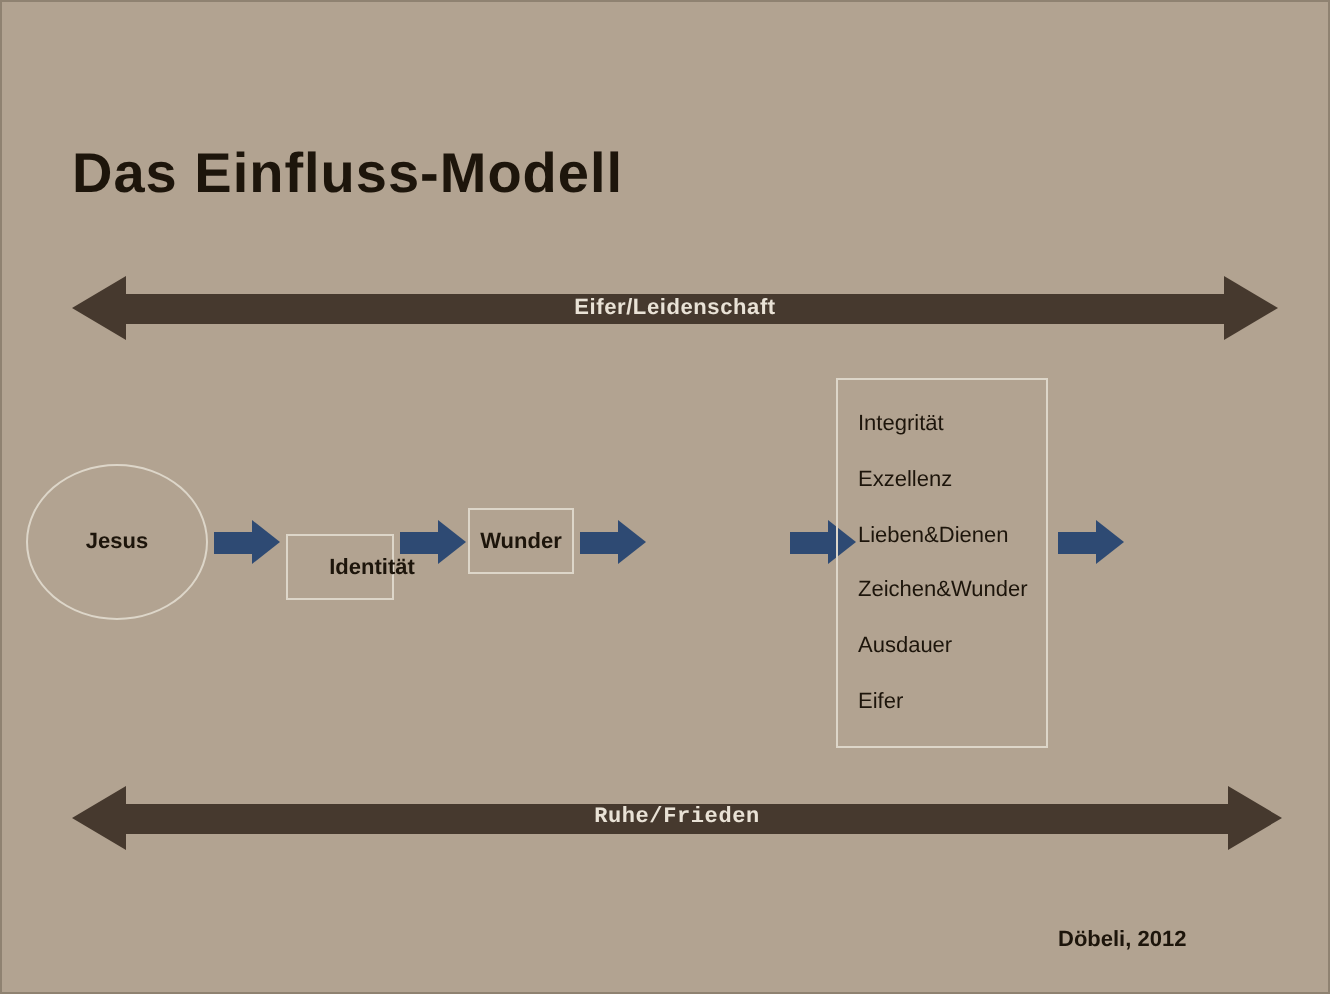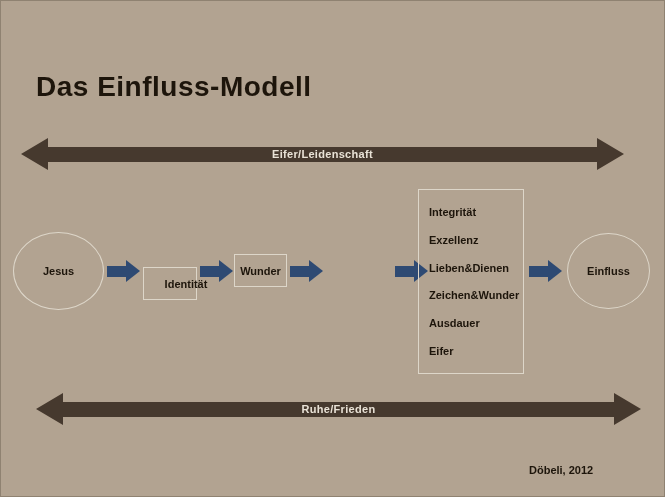--- a/index.html
+++ b/index.html
@@ -68,37 +68,37 @@
     color: var(--text-dark, #1d150b);
   }
   
   .list-box {
     position:absolute;
     border:1px solid var(--border-light, #ddd6c9);
     display:flex; flex-direction:column; justify-content:space-around;
     padding:8px 6px 8px 10px;
   }
   .list-box .item {
-    font-size:11px; font-weight:bold;
+    font-size:11px; font-weight:normal;
     color: var(--text-dark, #1d150b);
   }
   .credit {
     position:absolute; left:528px; top:463px;
     font-size:11px; font-weight:bold;
     color: var(--text-dark, #1d150b);
   }
 </style>
 </head>
 <body>
 
 <div class="stage">
 
   <div class="title">Das Einfluss-Modell</div>
 
-  <div class="harrow" style="left:20px; top:137px; width:603px;">
+  <div class="harrow" style="left:35px; top:137px; width:603px;">
     <div class="head-left"></div>
     <div class="bar">
       <span>Eifer/Leidenschaft</span>
     </div>
     <div class="head-right"></div>
   </div>
 
   <div class="ellipse" style="left:12px; top:231px; width:91px; height:78px;">Jesus</div>
 
   <div class="barrow" style="left:106px; top:259px;">
@@ -133,23 +133,22 @@
     <div class="item">Zeichen&amp;Wunder</div>
     <div class="item">Ausdauer</div>
     <div class="item">Eifer</div>
   </div>
 
   <div class="barrow" style="left:528px; top:259px;">
     <div class="shaft"></div>
     <div class="head"></div>
   </div>
 
-  <div class="ellipse" style="left:566px; top:232px; width:83px; height:76px;">Einfluss</div>
 
-  <div class="harrow" style="left:35px; top:392px; width:605px;">
+  <div class="harrow" style="left:35px; top:392px; width:605px;font-family:Liberation Mono, monospace;">
     <div class="head-left"></div>
     <div class="bar">
       <span>Ruhe/Frieden</span>
     </div>
     <div class="head-right"></div>
   </div>
 
   <div class="credit">Döbeli, 2012</div>
 
 </div>

